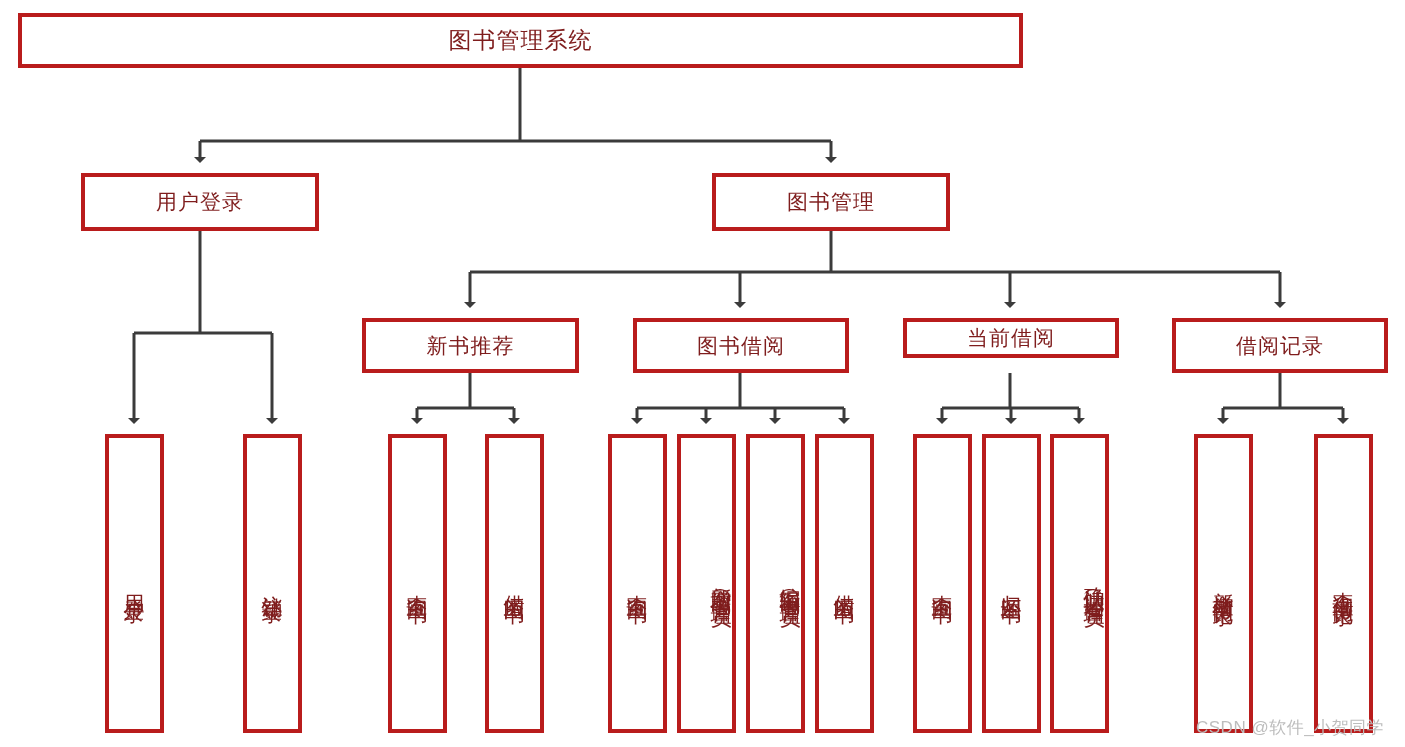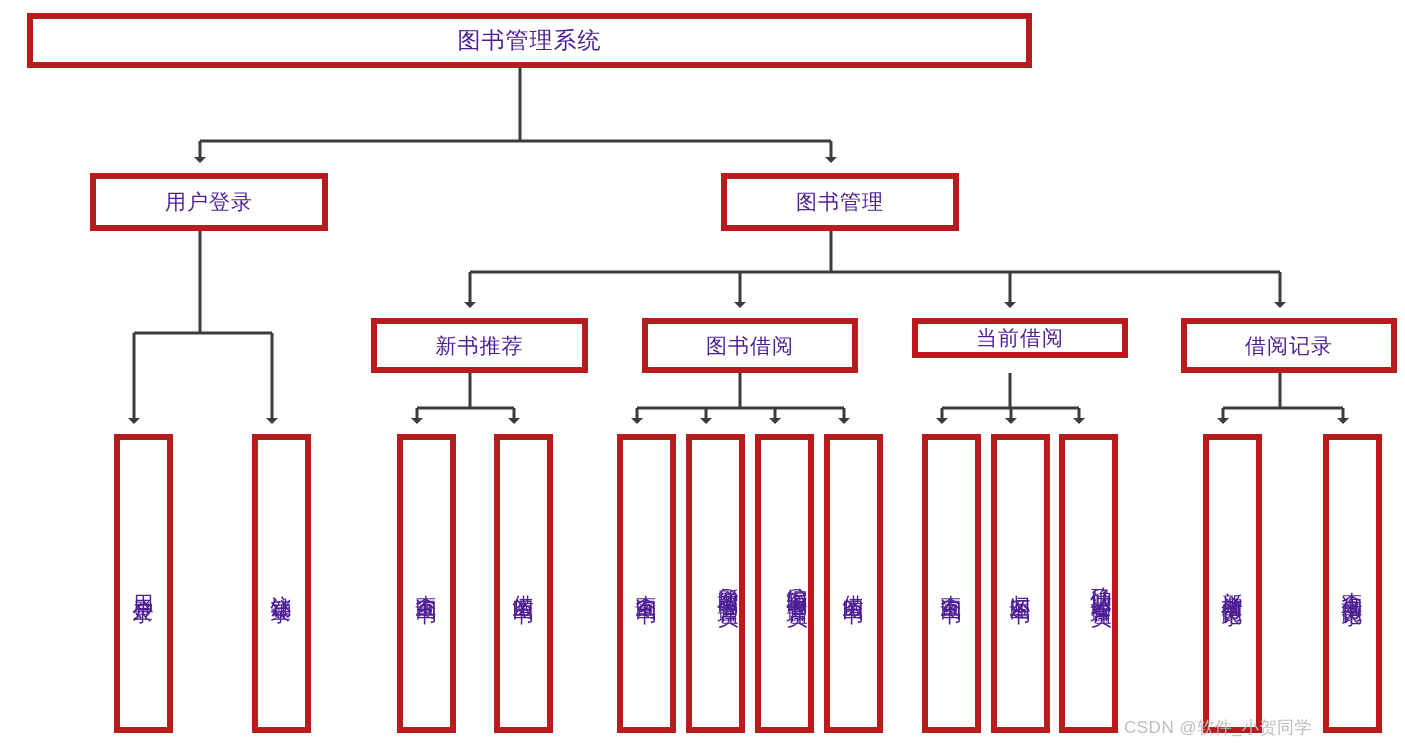--- a/index.html
+++ b/index.html
@@ -21,27 +21,26 @@
     position: absolute;
     left: 0;
     top: 0;
     width: 1405px;
     height: 747px;
     pointer-events: none;
   }
   .node {
     position: absolute;
     box-sizing: border-box;
-    border: 6px solid #b91c1c;
+    border: 4px solid #b91c1c;
     background: #ffffff;
     display: flex;
     align-items: center;
     justify-content: center;
-    color: #4c1d95;
-    margin-left: 9px;
+    color: #7f1d1d;
   }
   .node.root {
     font-size: 23px;
     letter-spacing: 1px;
   }
   .node.lvl2 {
     font-size: 21px;
     letter-spacing: 1px;
   }
   .node.lvl3 {
@@ -142,15 +141,15 @@
   <div class="node leaf centered" style="left: 608px; top: 434px; width: 59px; height: 299px;">查询图书</div>
   <div class="node leaf" style="left: 677px; top: 434px; width: 59px; height: 299px;">新增图书（管理员）</div>
   <div class="node leaf" style="left: 746px; top: 434px; width: 59px; height: 299px;">编辑图书（管理员）</div>
   <div class="node leaf centered" style="left: 815px; top: 434px; width: 59px; height: 299px;">借阅图书</div>
   <div class="node leaf centered" style="left: 913px; top: 434px; width: 59px; height: 299px;">查询图书</div>
   <div class="node leaf centered" style="left: 982px; top: 434px; width: 59px; height: 299px;">归还图书</div>
   <div class="node leaf" style="left: 1050px; top: 434px; width: 59px; height: 299px;">确认归还（管理员）</div>
   <div class="node leaf centered" style="left: 1194px; top: 434px; width: 59px; height: 299px;">新增借阅记录</div>
   <div class="node leaf centered" style="left: 1314px; top: 434px; width: 59px; height: 299px;">查询借阅记录</div>
 
-  <div class="watermark" style="left: 1124px; top: 716px;">CSDN @软件_小贺同学</div>
+  <div class="watermark" style="left: 1196px; top: 716px;">CSDN @软件_小贺同学</div>
 
 </div>
 
 </body></html>

